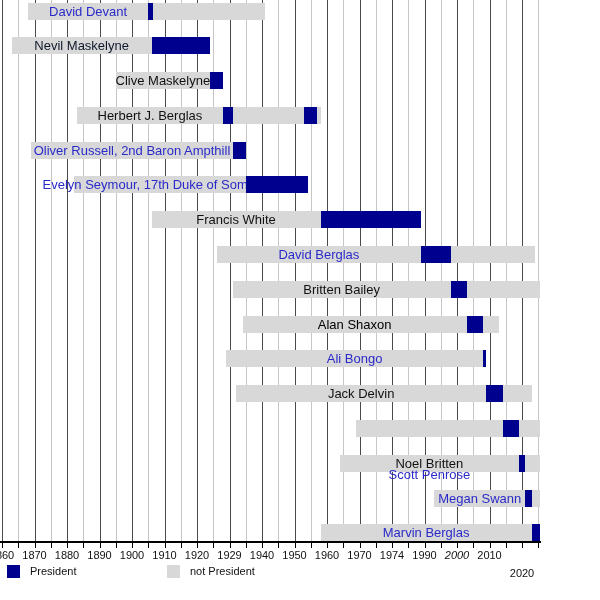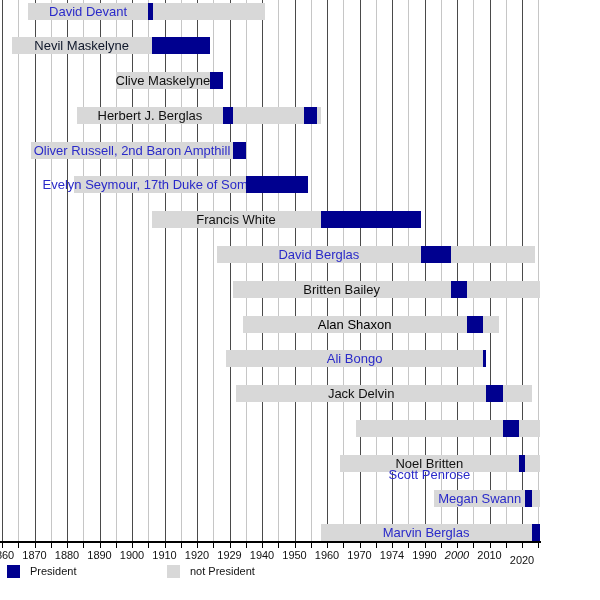--- a/index.html
+++ b/index.html
@@ -156,21 +156,21 @@
         <div class="ticklabel" style="left: 197px; top: 549px;">1920</div>
         <div class="ticklabel" style="left: 229.5px; top: 549px;">1929</div>
         <div class="ticklabel" style="left: 262px; top: 549px;">1940</div>
         <div class="ticklabel" style="left: 294.5px; top: 549px;">1950</div>
         <div class="ticklabel" style="left: 327px; top: 549px;">1960</div>
         <div class="ticklabel" style="left: 359.5px; top: 549px;">1970</div>
         <div class="ticklabel" style="left: 392px; top: 549px;">1974</div>
         <div class="ticklabel" style="left: 424.5px; top: 549px;">1990</div>
         <div class="ticklabel" style="left: 457px; top: 549px; font-style: italic;">2000</div>
         <div class="ticklabel" style="left: 489.5px; top: 549px;">2010</div>
-        <div class="ticklabel" style="left: 522px; top: 554px;">2020</div>
+        <div class="ticklabel" style="left: 522px; top: 567px;">2020</div>
       </div>
   </div>
   <div id="legend">
     <span class="legend-swatch" id="sw-president" style="left: 7px; top: 565px; background: rgb(0, 0, 143);"></span>
     <span class="legend-text" id="lb-president" style="left: 30px; top: 565px;">President</span>
     <span class="legend-swatch" id="sw-notpresident" style="left: 167px; top: 565px; background: rgb(216, 216, 216);"></span>
     <span class="legend-text" id="lb-notpresident" style="left: 190px; top: 565px;">not President</span>
   </div>
 </div>
 

